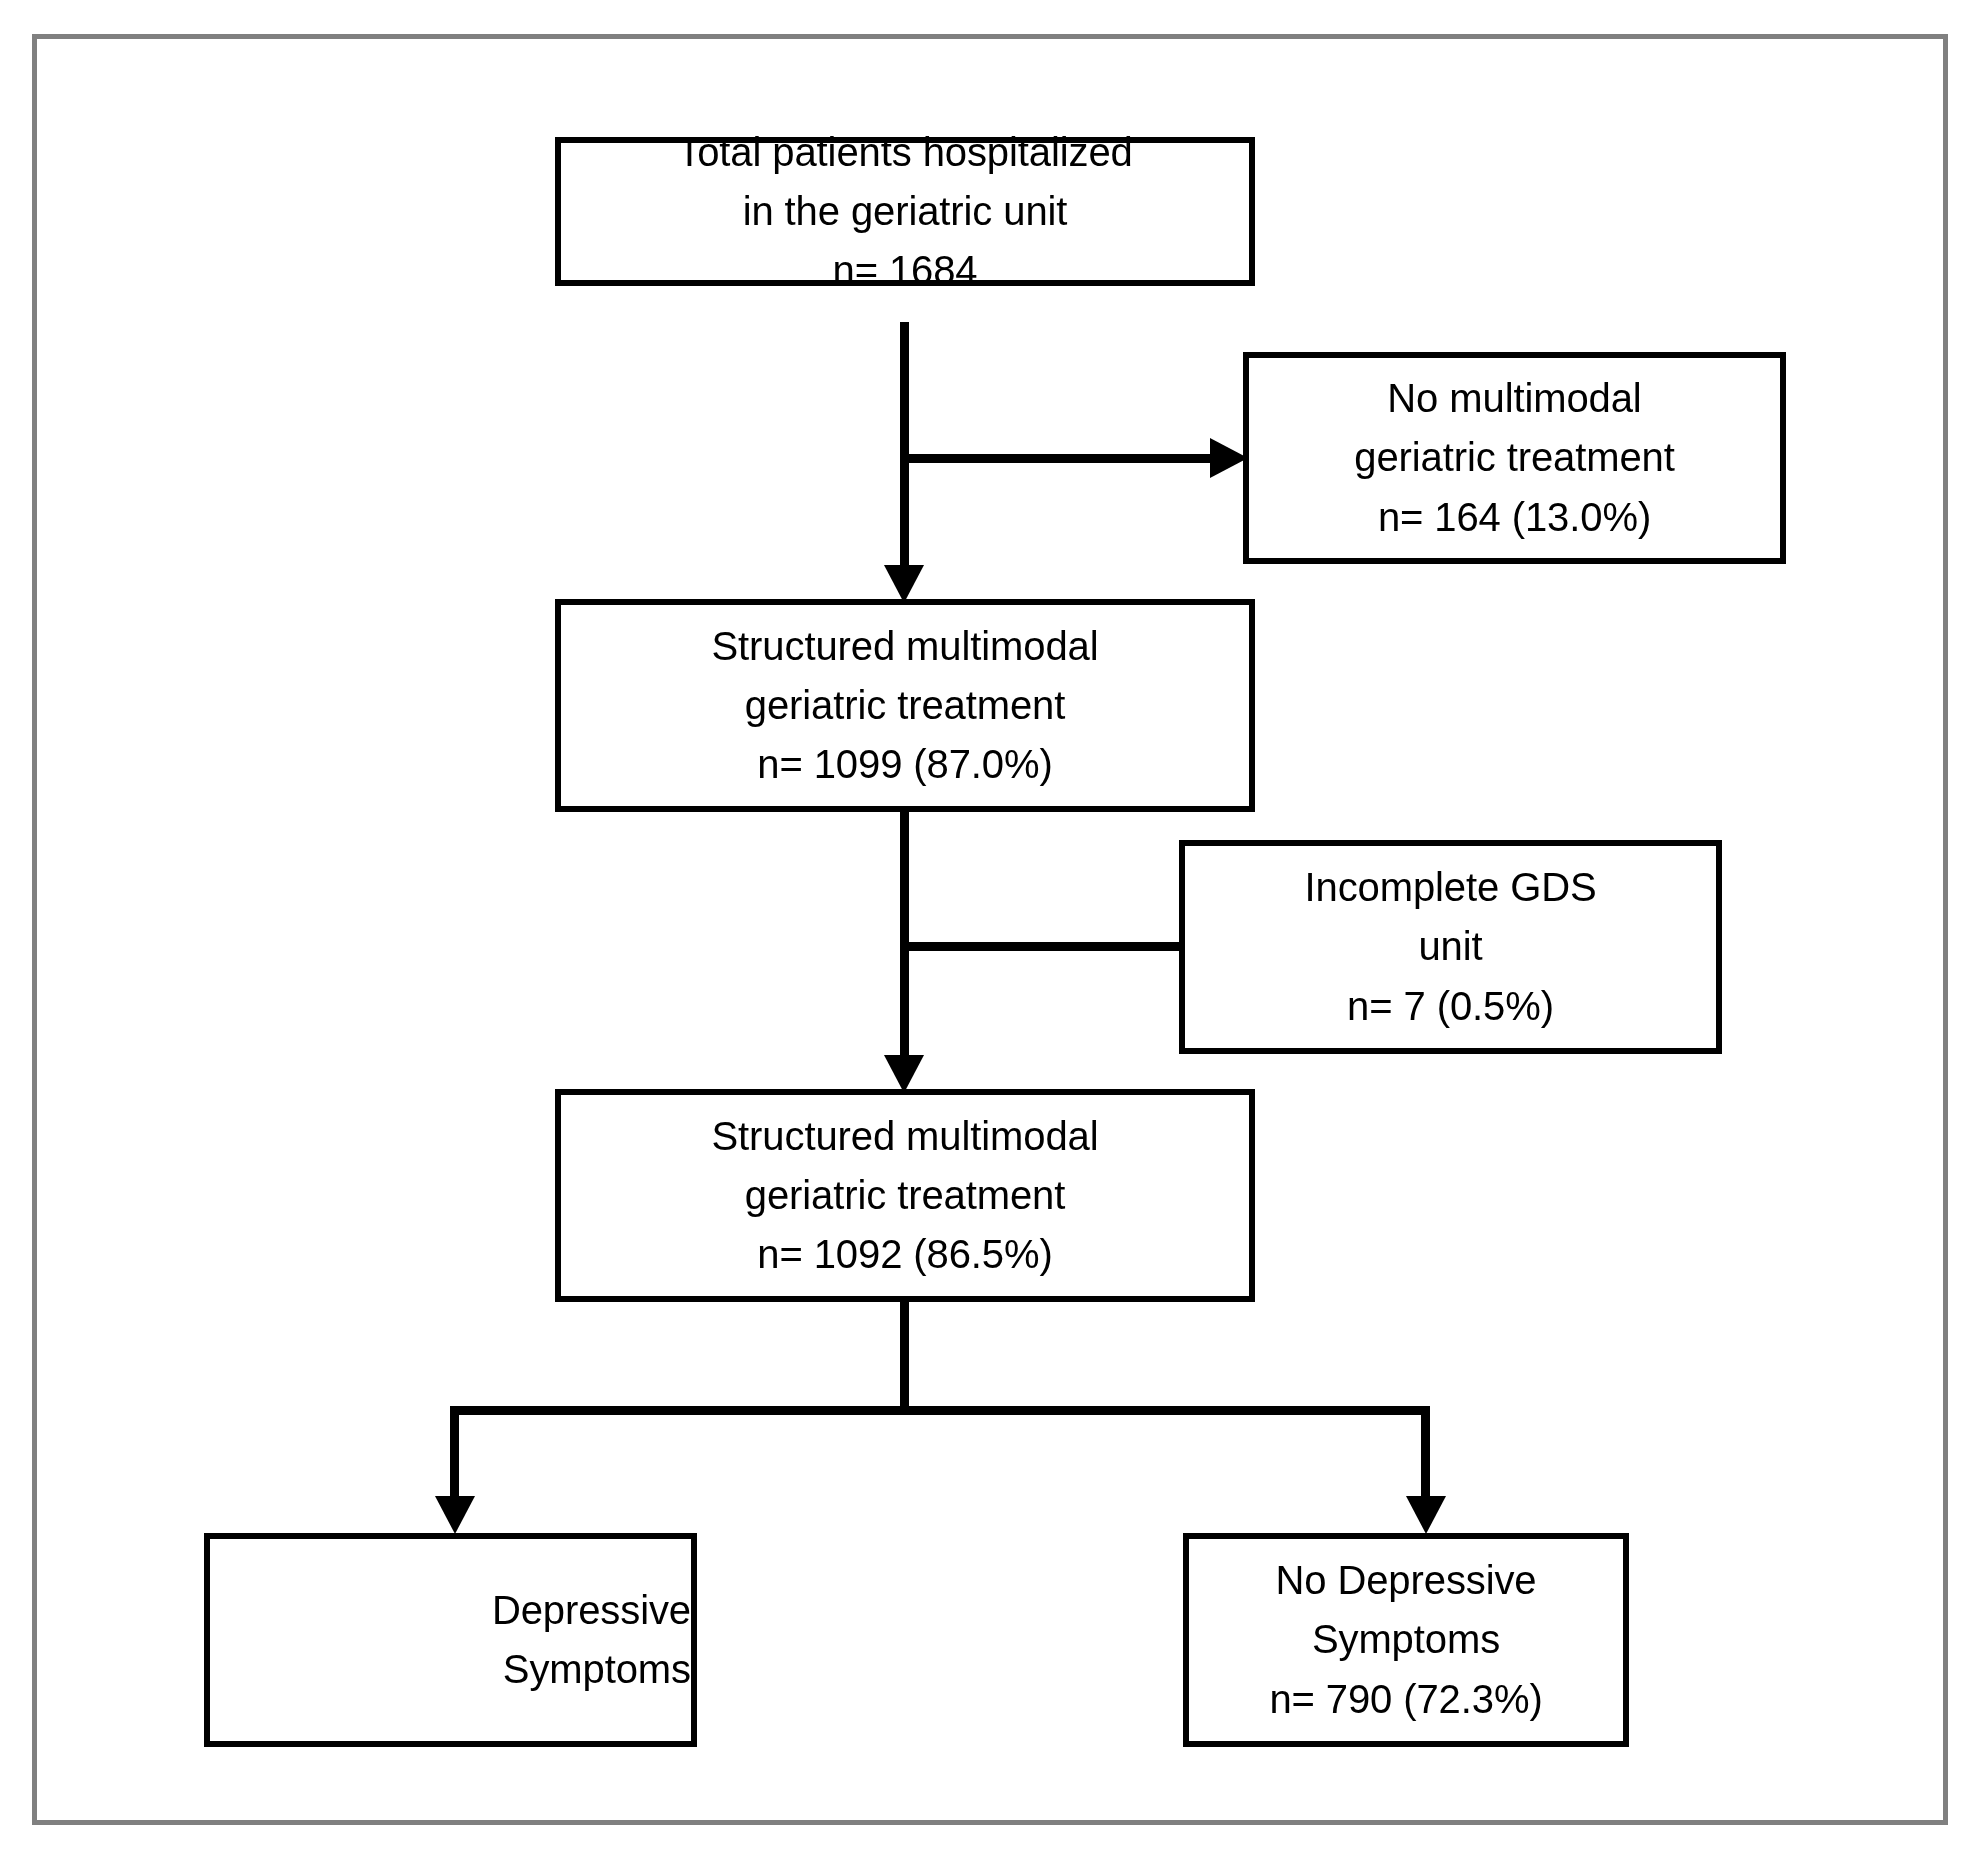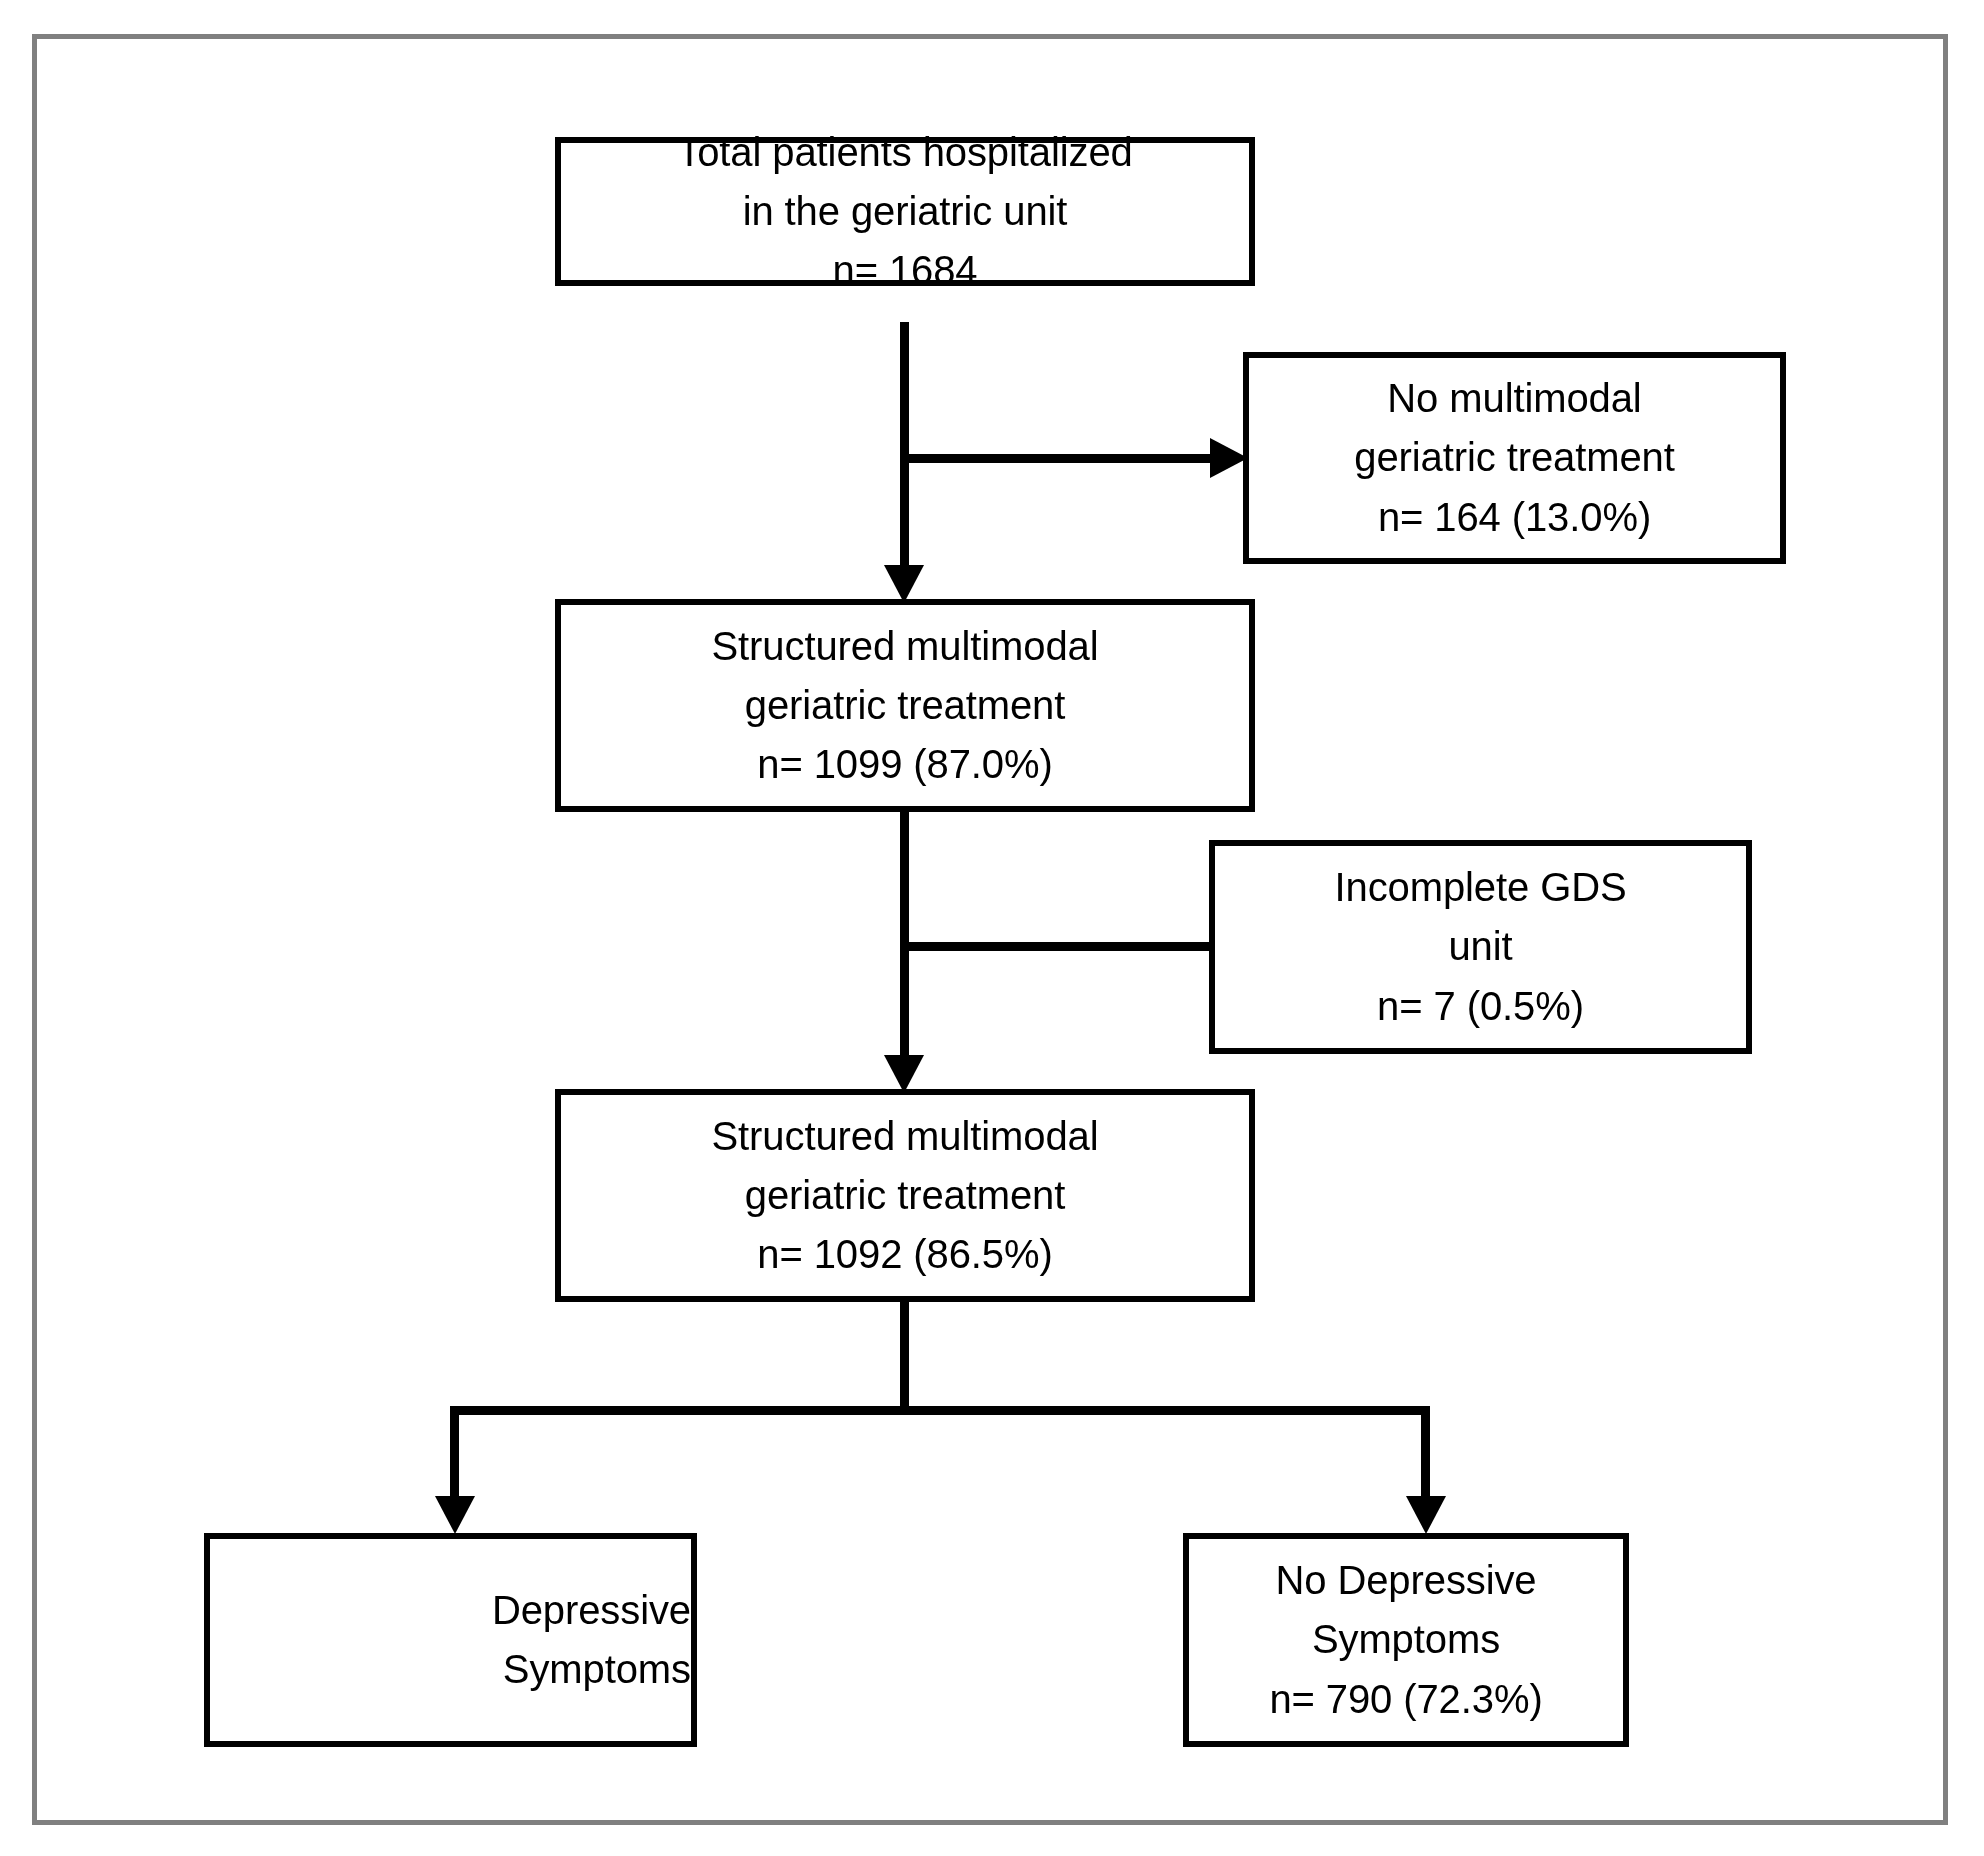--- a/index.html
+++ b/index.html
@@ -45,21 +45,21 @@
     font-size: 40px;
     line-height: 1.48;
     white-space: nowrap;
     text-align: center;
     letter-spacing: -0.1px;
   }
   
   #box-total        { left: 555px;  top: 109px;  width: 700px; height: 149px; margin-top: 28px; }
   #box-nomulti      { left: 1243px; top: 352px;  width: 543px;  height: 212px; }
   #box-structured-1 { left: 555px;  top: 599px; width: 700px; height: 213px; }
-  #box-incomplete   { left: 1209px; top: 840px; width: 543px;  height: 214px; }
+  #box-incomplete   { left: 1179px; top: 840px; width: 543px;  height: 214px; }
   #box-structured-2 { left: 555px;  top: 1089px; width: 700px; height: 213px; }
   #box-depressive   { left: 204px;  top: 1533px; width: 493px;  height: 214px; align-items: flex-end; }
   #box-nodepressive { left: 1183px; top: 1533px; width: 446px;  height: 214px; }
 
   
   .conn {
     position: absolute;
     background: #000000;
     z-index: 2;
   }

